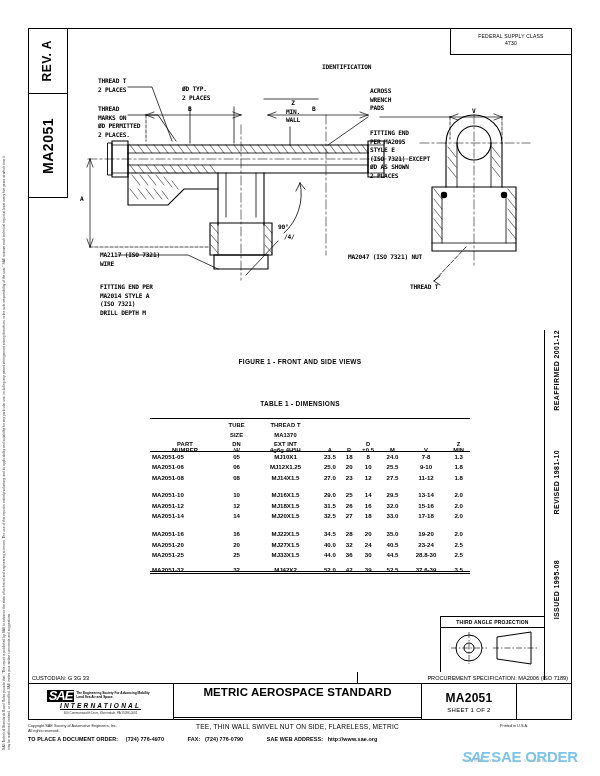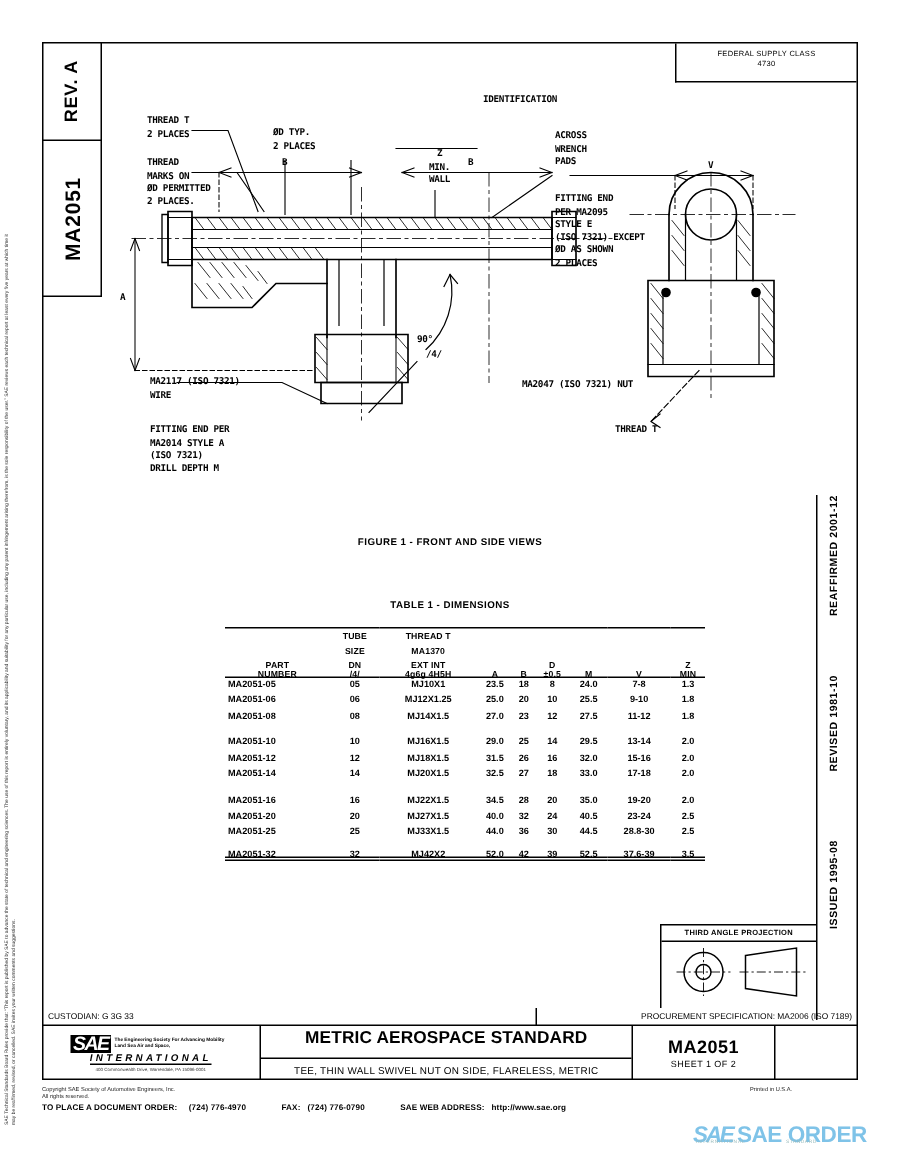--- a/index.html
+++ b/index.html
@@ -63,21 +63,21 @@
   
   #tblock{left:28px;top:672px;width:544px;height:48px;}
   #row1{position:absolute;left:0;top:0;width:544px;height:12px;border-bottom:1px solid #000;box-sizing:border-box;}
   #cust{position:absolute;left:0;top:0;width:330px;height:12px;border-right:1px solid #000;box-sizing:border-box;font-size:5.6px;padding:3px 0 0 4px;}
   #proc{position:absolute;left:330px;top:0;width:214px;height:12px;box-sizing:border-box;font-size:5.6px;padding:3px 4px 0 0;text-align:right;}
 
   #row2{position:absolute;left:0;top:12px;width:544px;height:36px;}
   #saecell{position:absolute;left:0;top:0;width:146px;height:36px;border-right:1px solid #000;box-sizing:border-box;
            display:flex;flex-direction:column;align-items:center;justify-content:center;}
   #titlecell{position:absolute;left:146px;top:0;width:248px;height:36px;border-right:1px solid #000;box-sizing:border-box;text-align:center;}
-  #mastitle{font-size:11.5px;font-weight:bold;letter-spacing:.1px;padding-top:2px;border-bottom:1px solid #000;padding-bottom:7px;}
+  #mastitle{font-size:11.5px;font-weight:bold;letter-spacing:.1px;padding-top:2px;border-bottom:1px solid #000;padding-bottom:19px;}
   #subtitle{font-size:6.6px;line-height:9px;padding-top:4px;letter-spacing:.2px;}
   #numcell{position:absolute;left:394px;top:0;width:95px;height:36px;border-right:1px solid #000;box-sizing:border-box;
            display:flex;flex-direction:column;align-items:center;justify-content:center;}
   #numcell .n{font-size:12px;font-weight:bold;letter-spacing:.3px;}
   #numcell .s{font-size:6px;letter-spacing:.3px;margin-top:2px;}
   #revcell{position:absolute;left:489px;top:0;width:55px;height:36px;box-sizing:border-box;
            display:flex;flex-direction:column;align-items:center;justify-content:center;}
   #revcell .r{font-size:11px;font-weight:bold;letter-spacing:.3px;line-height:13px;}
 
   

